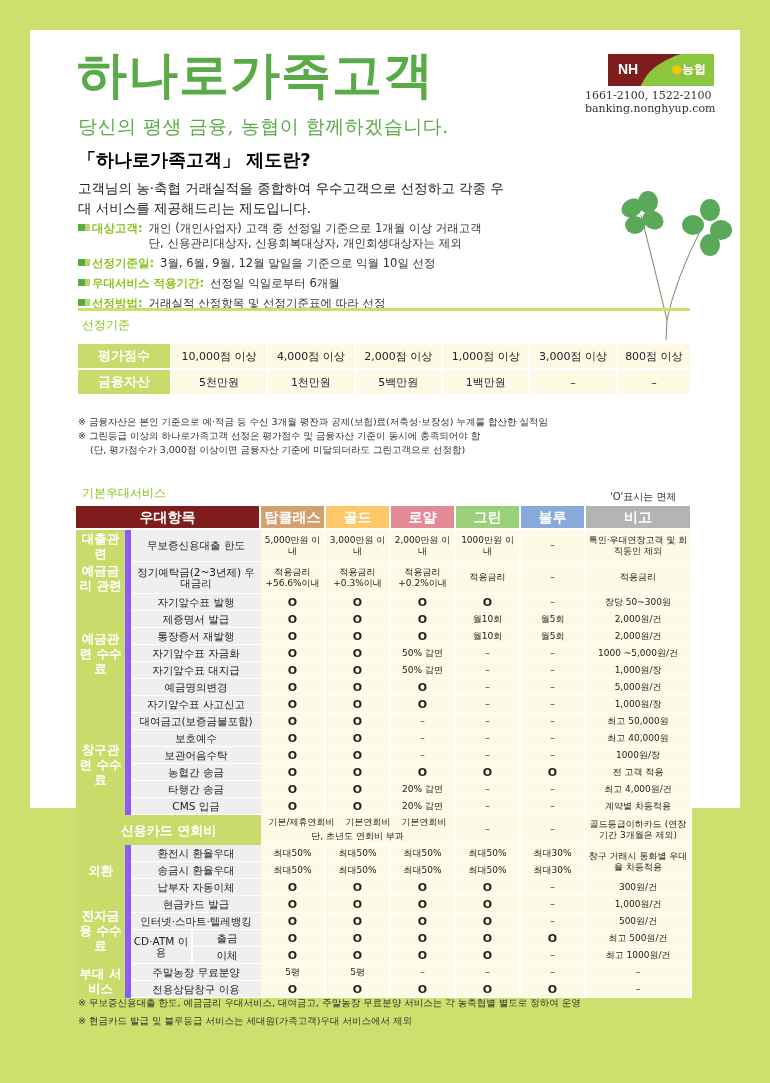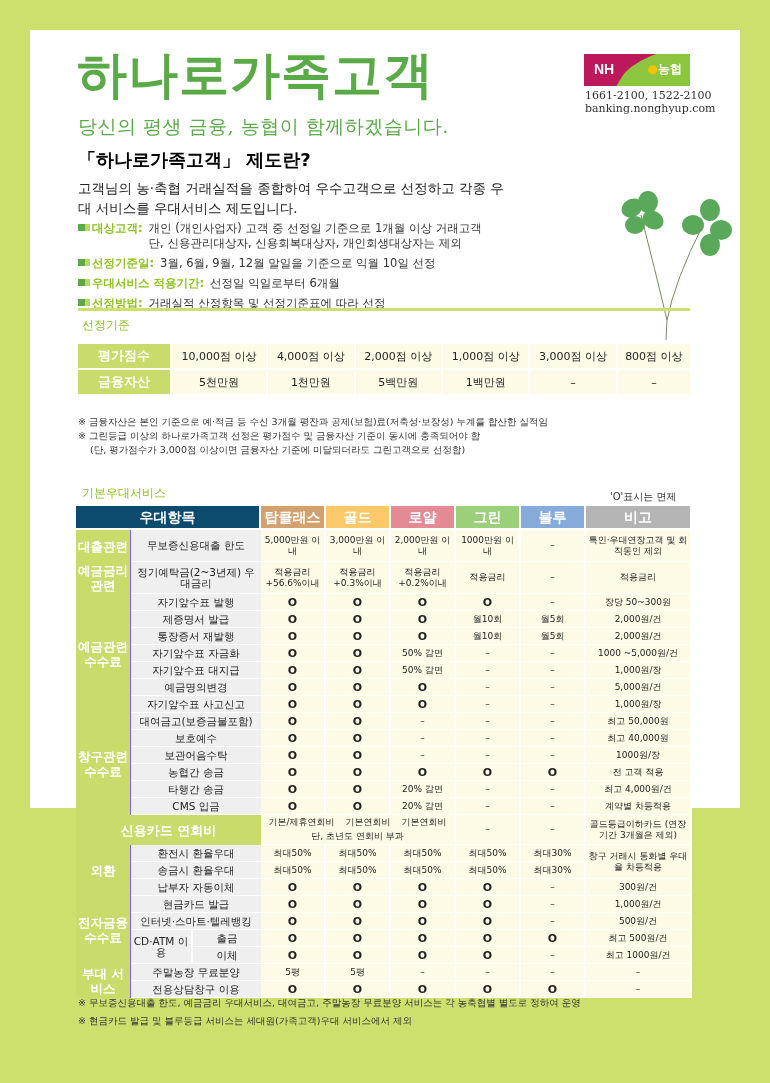--- a/index.html
+++ b/index.html
@@ -23,22 +23,22 @@
     left: 47px; top: 15px;
     font-size: 50px; font-weight: bold; color: #5aaa48;
     letter-spacing: 1px; line-height: 60px;
   }
   .subtitle {
     left: 48px; top: 84px;
     font-size: 19px; color: #5aaa48; font-family: "DejaVu Serif", serif;
     letter-spacing: 0.5px;
   }
   .logo-box {
-    left: 554px; top: 24px; width: 106px; height: 32px;
-    background: #be185d; overflow: hidden;
+    left: 578px; top: 24px; width: 106px; height: 32px;
+    background: #7f1d1d; overflow: hidden;
   }
   .logo-box .nh { position:absolute; left:10px; top:7px; color:#fff; font-weight:bold; font-size:14px; font-family:"Liberation Sans",sans-serif; }
   .logo-box .swoosh { position:absolute; left:40px; top:-6px; width:90px; height:50px; background:#8cc63f; border-radius:60% 0 0 0; transform: skewX(-30deg); }
   .logo-box .kr { position:absolute; right:8px; top:7px; color:#fff; font-weight:bold; font-size:12px; }
   .logo-box .kr .o { color:#f5c400; }
   .contact { left: 555px; top: 59px; font-size: 11px; line-height: 13px; color: #333; font-family: "DejaVu Serif", serif; }
 
   .q-title {
     left: 48px; top: 118px;
     font-size: 18px; font-weight: bold; color: #000000;
@@ -68,21 +68,21 @@
   .crit th { color: #fff; font-size: 14px; font-weight: bold; height: 30px; }
   .crit .rh { background: #c9dc6b; color: #fff; font-weight: bold; font-size: 13px; width: 92px; }
   .crit td { background: #fdfbe6; }
 
   .notes { left: 48px; font-size: 9.5px; line-height: 14px; color: #333; }
 
   
   .svc { left: 46px; top: 476px; width: 616px; table-layout: fixed; border-spacing: 0; }
   .svc td, .svc th { text-align: center; font-size: 9px; line-height: 11px; padding: 0 2px; }
   .svc th { color: #fff; font-size: 14px; font-weight: bold; height: 24px; border-right: 2px solid #fff; border-bottom: 2px solid #fff; }
-  .svc .grp { background: #c9dc6b; color: #fff; font-weight: bold; font-size: 12.5px; line-height: 15px; border-right: 1px solid #8b5cf6; }
+  .svc .grp { background: #c9dc6b; color: #fff; font-weight: bold; font-size: 12.5px; line-height: 15px; border-right: 6px solid #8b5cf6; }
   .svc .item { background: #efefef; color: #222; font-size: 10.5px; border-bottom: 1px solid #fff; }
   .svc .val { background: #fdfbe6; border-right: 2px solid #fff; border-bottom: 1px solid #fff; }
   .svc .circle { font-weight: bold; font-size: 11px; }
   .svc .span-head { background: #c9dc6b; color: #fff; font-weight: bold; font-size: 13px; }
   .svc tr { height: 17px; }
   .legend-note { left: 580px; top: 460px; font-size: 10px; color: #333; }
 </style>
 </head>
 <body>
 
@@ -95,21 +95,21 @@
     <div class="swoosh"></div>
     <span class="nh">NH</span>
     <span class="kr"><span class="o">●</span><span>농협</span></span>
   </div>
   <div class="abs contact">
     <div>1661-2100, 1522-2100</div>
     <div>banking.nonghyup.com</div>
   </div>
 
   <div class="abs q-title">「하나로가족고객」 제도란?</div>
-  <div class="abs intro">고객님의 농·축협 거래실적을 종합하여 우수고객으로 선정하고 각종 우대 서비스를 우대서비스 제도입니다.</div>
+  <div class="abs intro">고객님의 농·축협 거래실적을 종합하여 우수고객으로 선정하고 각종 우대 서비스를 제공해드리는 제도입니다.</div>
 
   <div class="abs bullets">
     <div class="bullet">
       <span class="sq"></span>
       <span class="lbl">대상고객:</span>
       <span class="val"><span>개인 (개인사업자) 고객 중 선정일 기준으로 1개월 이상 거래고객</span><br><span>단, 신용관리대상자, 신용회복대상자, 개인회생대상자는 제외</span></span>
     </div>
     <div class="bullet">
       <span class="sq"></span>
       <span class="lbl">선정기준일:</span>
@@ -185,21 +185,21 @@
         <col style="width:68px">
       <col style="width:65px">
         <col style="width:65px">
         <col style="width:65px">
       <col style="width:65px">
         <col style="width:65px">
         <col style="width:106px">
     </colgroup>
     <tbody>
         <tr>
-      <th colspan="3" style="background:#0c4a6e">우대항목</th>
+      <th colspan="3" style="background:#7f1d1d">우대항목</th>
       <th style="background:#d4a06e">탑클래스</th>
       <th style="background:#fcc86a">골드</th>
       <th style="background:#e38a95">로얄</th>
       <th style="background:#9ccf79">그린</th>
       <th style="background:#86abdb">블루</th>
       <th style="background:#b4b4b4">비고</th>
     </tr>
 
     <tr style="height:32px">
       <td class="grp">대출관련</td>

